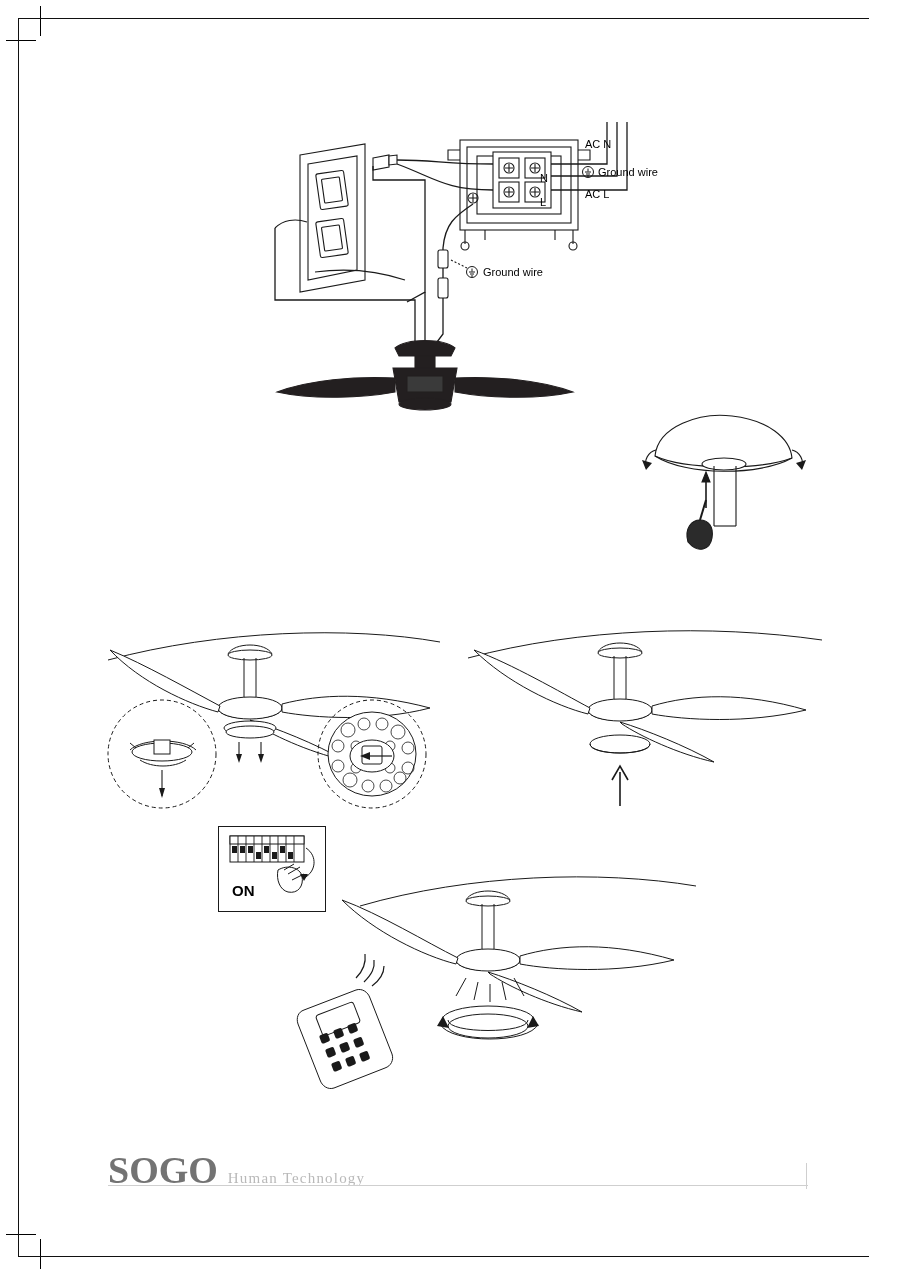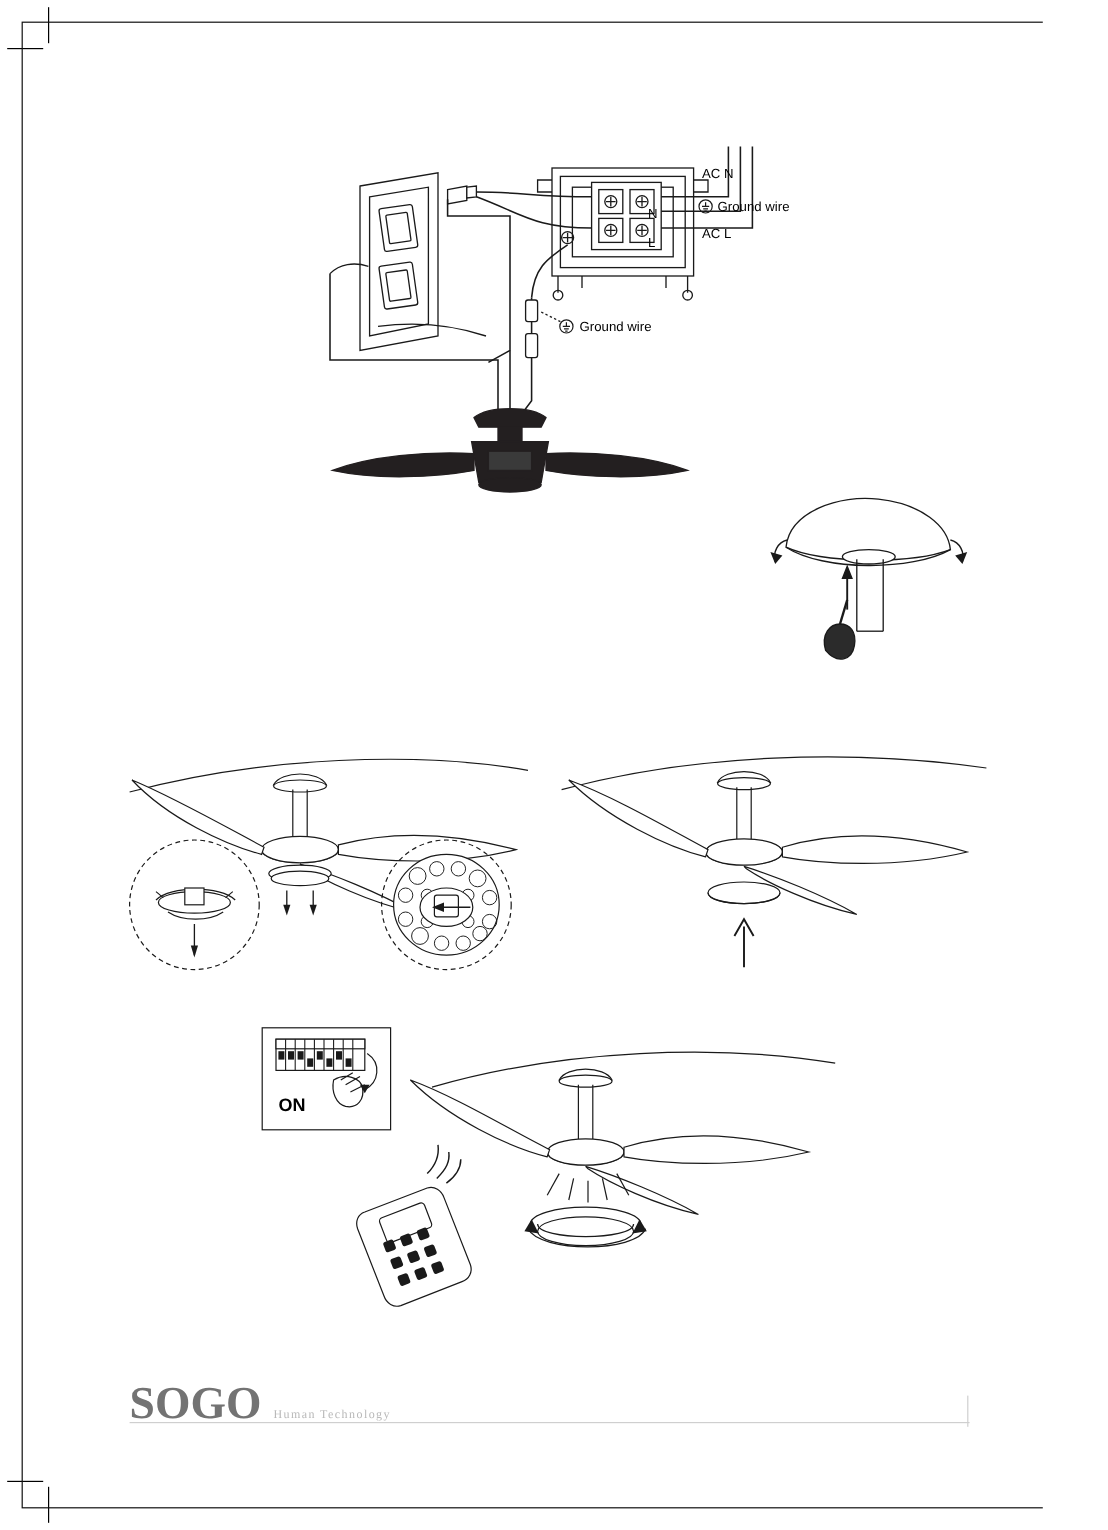--- a/index.html
+++ b/index.html
@@ -60,21 +60,21 @@
   }
   .brand-main {
     font-family: "Liberation Serif", serif;
     font-size: 38px;
     letter-spacing: 0px;
     color: #737373;
     font-weight: 700;
   }
   .brand-sub {
     font-family: "Liberation Serif", serif;
-    font-size: 10px;
+    font-size: 15px;
     color: #b9b9b9;
     letter-spacing: 1.2px;
   }
   .footer-rule {
     position: absolute;
     left: 108px;
     top: 1185px;
     width: 700px;
     height: 1px;
     background: #cfcfcf;
@@ -302,21 +302,21 @@
 
         <ellipse cx="160" cy="124" rx="30" ry="9" fill="#fff"></ellipse>
         <path d="M130 124 C 130 136, 190 136, 190 124"></path>
 
         <path d="M160 186 L160 152" stroke-width="1.6"></path>
         <path d="M152 160 L160 146 L168 160" stroke-width="1.6"></path>
       </g>
     </svg>
   </div>
 
-  <div class="figure" style="left:218px; top:856px;">
+  <div class="figure" style="left:218px; top:826px;">
     <svg width="108" height="86" viewBox="0 0 108 86">
       <rect x="0.5" y="0.5" width="107" height="85" fill="#fff" stroke="#1a1a1a"></rect>
       <g fill="none" stroke="#1a1a1a" stroke-width="1">
         <rect x="12" y="10" width="74" height="26" fill="#fff"></rect>
         <rect x="12" y="10" width="74" height="8" fill="#fff"></rect>
         <g stroke-width="0.9">
           <path d="M20 10 v26 M28 10 v26 M36 10 v26 M44 10 v26 M52 10 v26 M60 10 v26 M68 10 v26 M76 10 v26"></path>
         </g>
         <g fill="#1a1a1a" stroke="none">
           <rect x="14" y="20" width="5" height="7"></rect>

